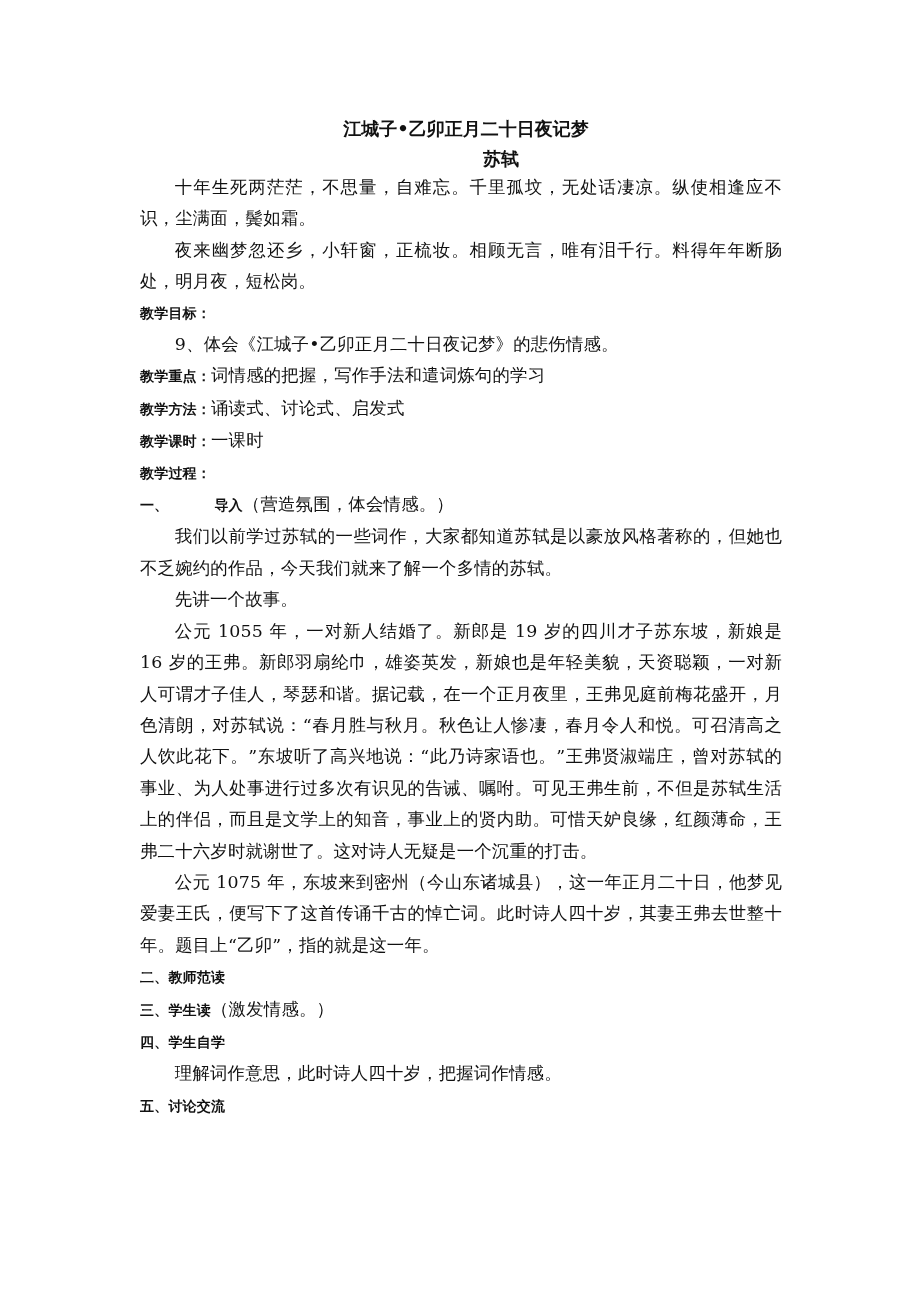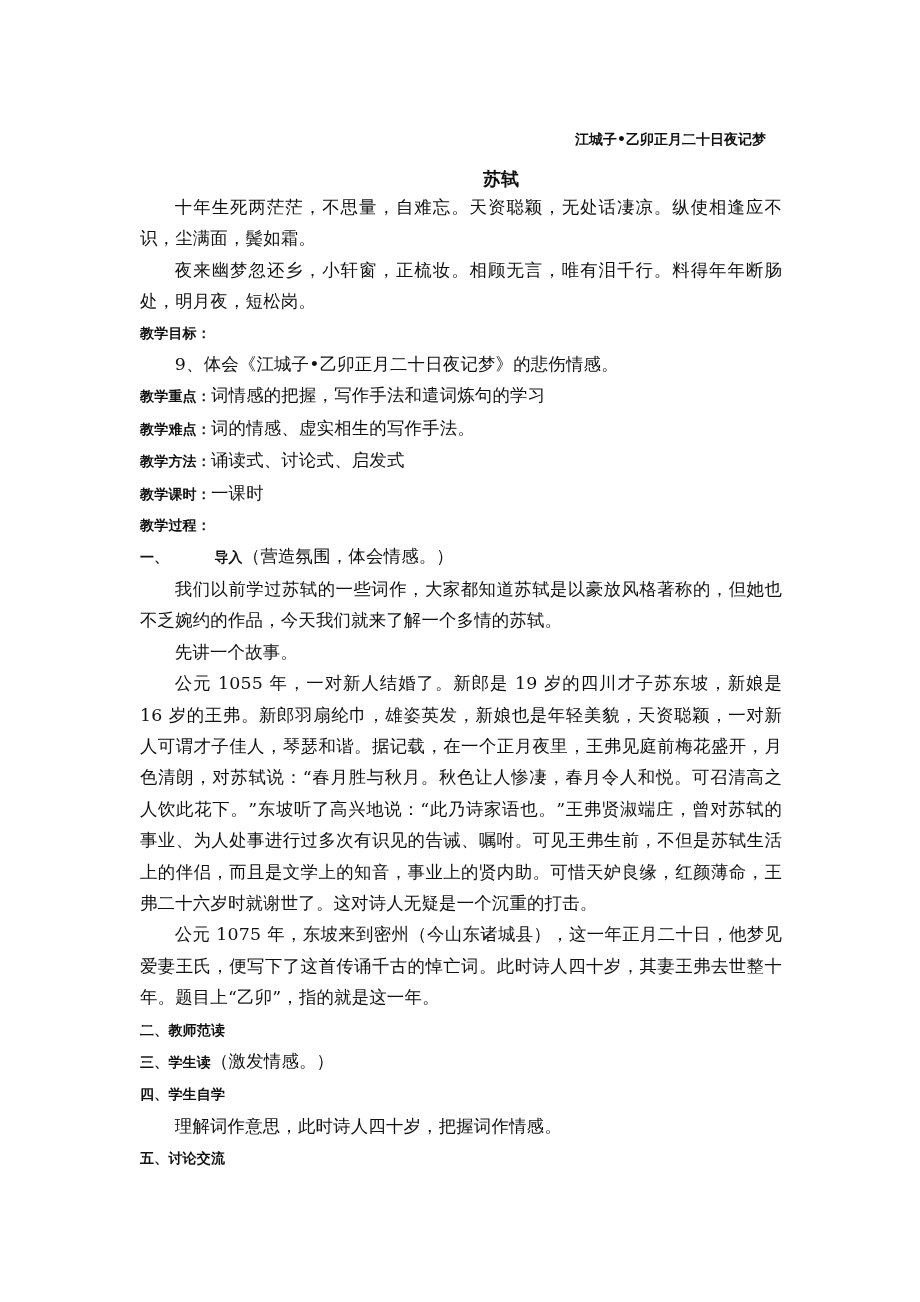--- a/index.html
+++ b/index.html
@@ -15,26 +15,26 @@
       font-family: "DejaVu Serif", "Liberation Serif", serif;
       color: #111111;
     }
     .page {
       position: absolute;
       left: 140px;
       top: 110px;
       width: 642px;
     }
     .title {
-      text-align: right;
+      text-align: center;
       font-weight: bold;
-      font-size: 14px;
+      font-size: 18px;
       line-height: 26px;
       height: 26px;
-      margin: 16px;
+      margin: 6px;
       padding-left: 10px;
       font-family: "DejaVu Sans", "Liberation Sans", sans-serif;
     }
     .author {
       text-align: center;
       font-weight: bold;
       font-size: 18px;
       line-height: 22px;
       height: 24px;
       margin: 0;
@@ -63,31 +63,28 @@
     .gap { display: inline-block; width: 46px; }
   </style>
 </head>
 <body>
 
 <div class="page">
 
   <h1 class="title">江城子•乙卯正月二十日夜记梦</h1>
   <h2 class="author">苏轼</h2>
 
-  <p class="indent">十年生死两茫茫，不思量，自难忘。天资聪颖，无处话凄凉。纵使相逢应不识，尘满面，鬓如霜。</p>
+  <p class="indent">十年生死两茫茫，不思量，自难忘。千里孤坟，无处话凄凉。纵使相逢应不识，尘满面，鬓如霜。</p>
   <p class="indent">夜来幽梦忽还乡，小轩窗，正梳妆。相顾无言，唯有泪千行。料得年年断肠处，明月夜，短松岗。</p>
 
   <p class="head">教学目标：</p>
   <p class="indent">9、体会《江城子•乙卯正月二十日夜记梦》的悲伤情感。</p>
 
   <p>
     <span class="head">教学重点：</span><span class="body-text">词情感的把握，写作手法和遣词炼句的学习</span>
-  </p>
-  <p>
-    <span class="head">教学难点：</span><span class="body-text">词的情感、虚实相生的写作手法。</span>
   </p>
   <p>
     <span class="head">教学方法：</span><span class="body-text">诵读式、讨论式、启发式</span>
   </p>
   <p>
     <span class="head">教学课时：</span><span class="body-text">一课时</span>
   </p>
 
   <p class="head">教学过程：</p>
 

